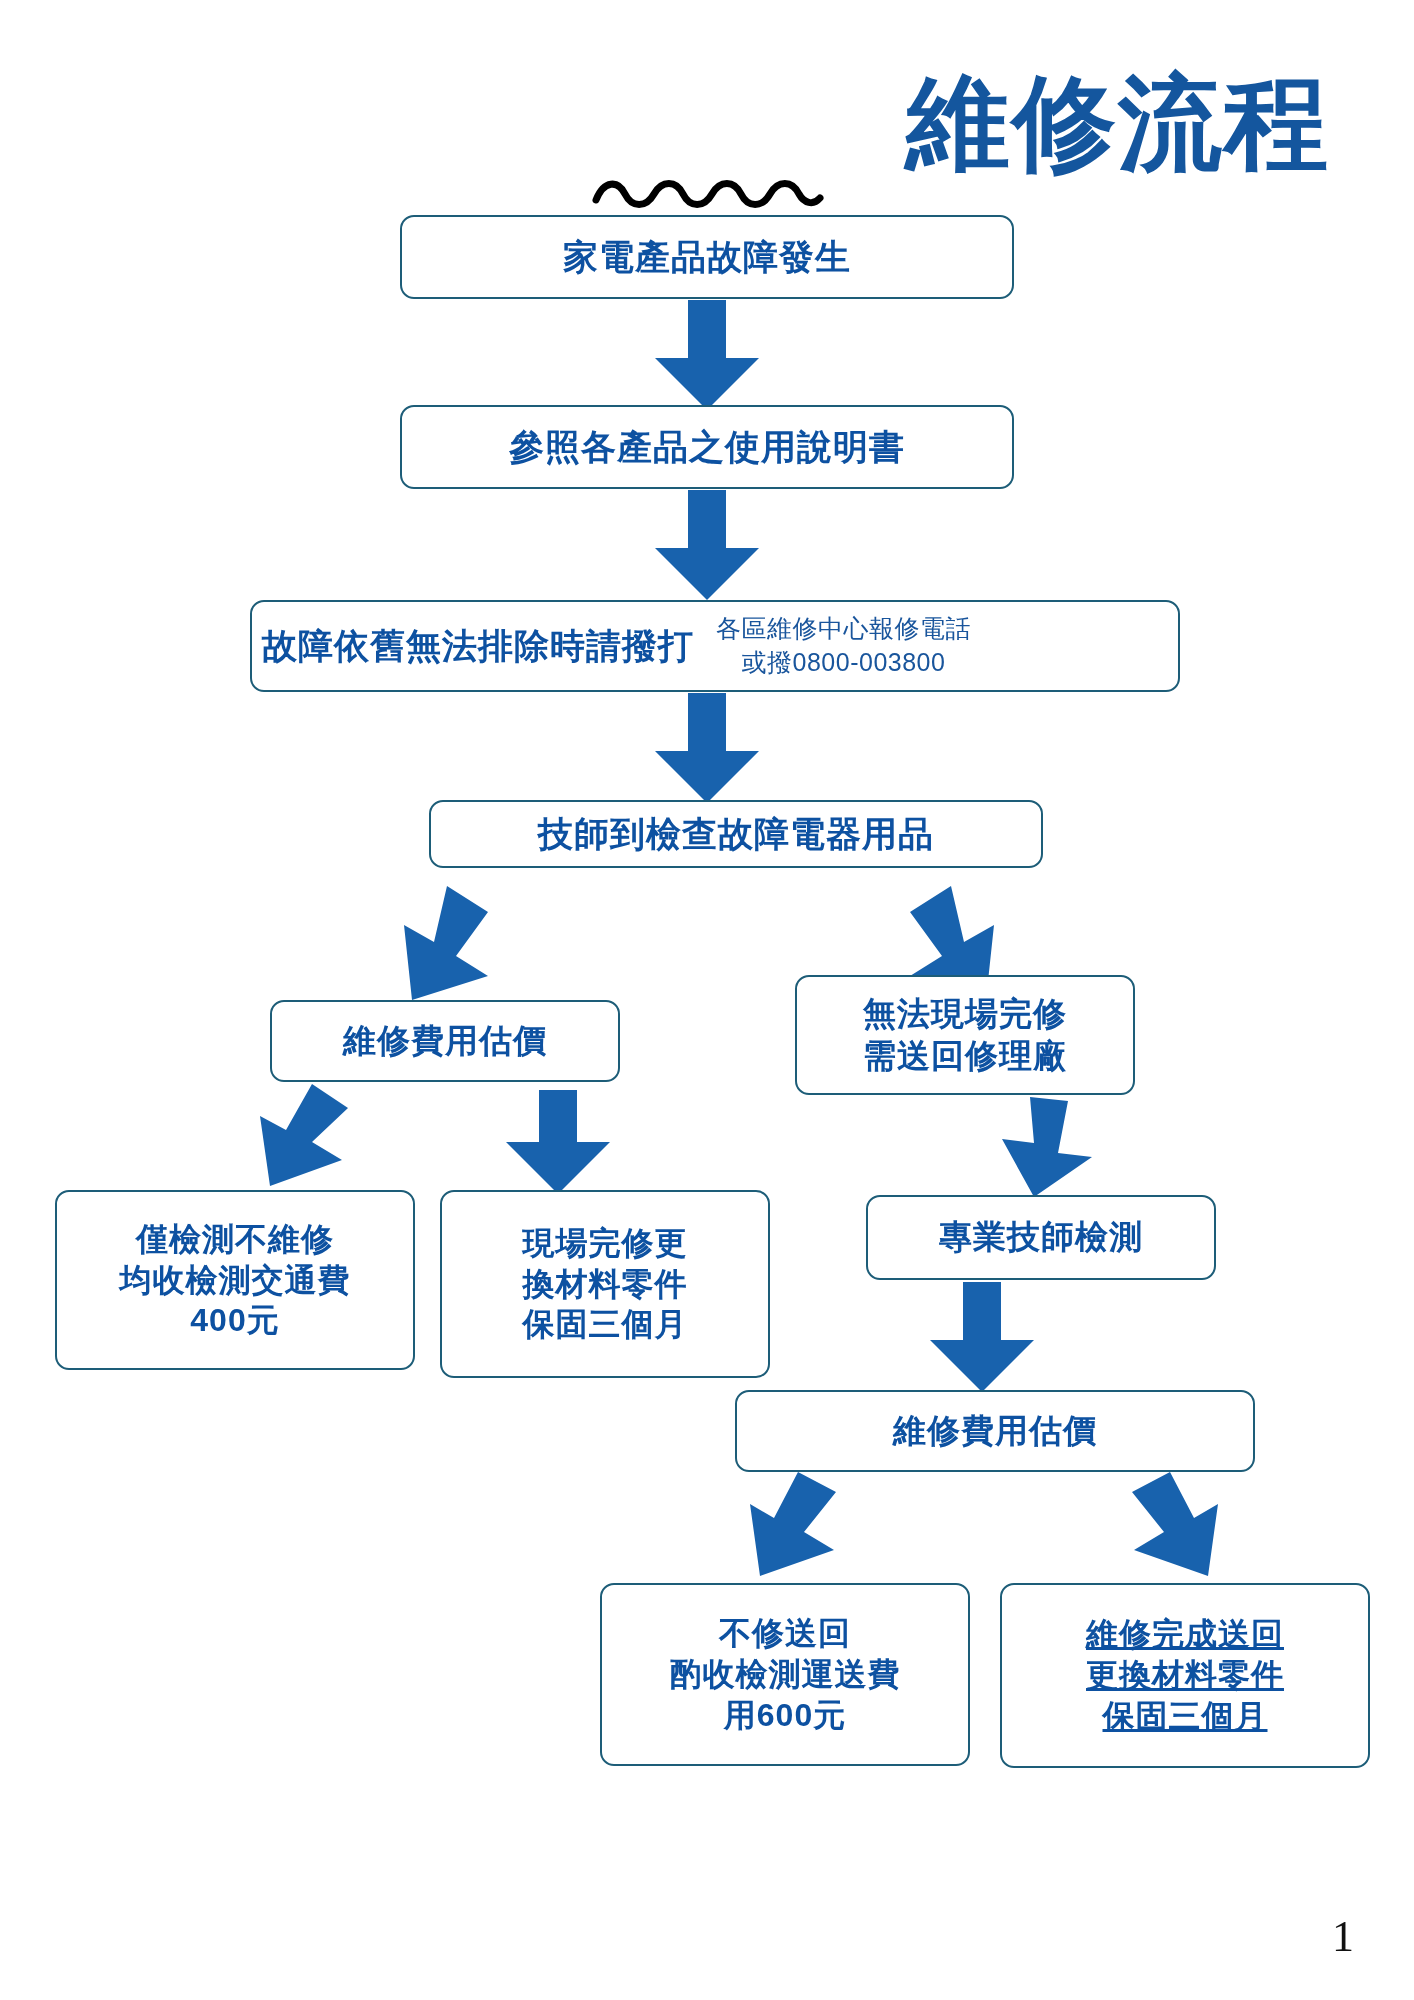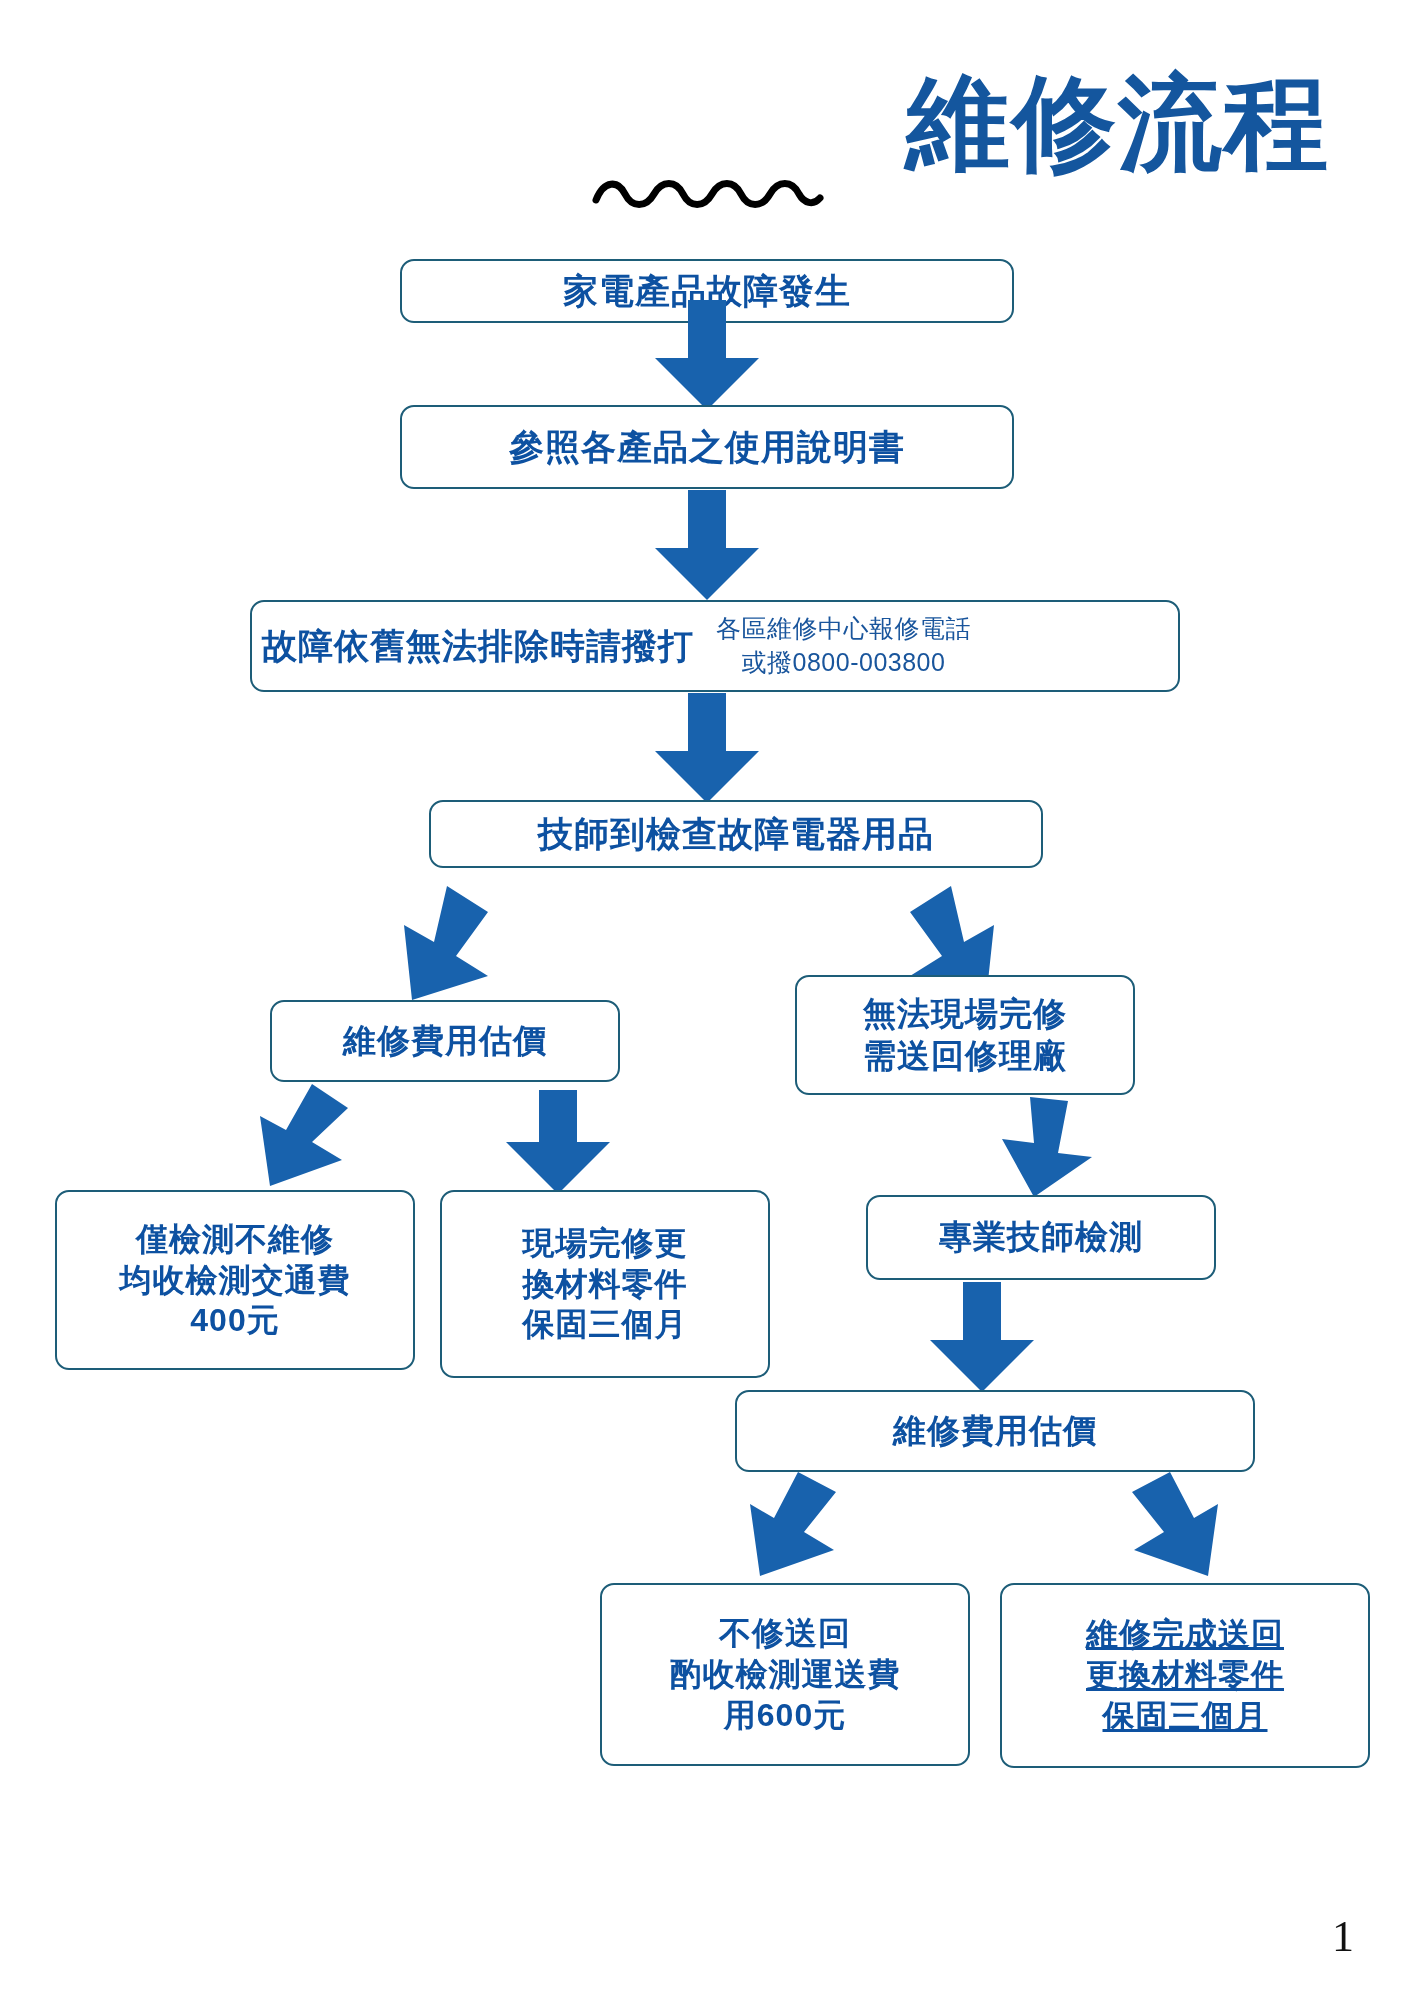--- a/index.html
+++ b/index.html
@@ -94,21 +94,21 @@
 <body>
 
 <div class="stage">
 
   <div class="title">維修流程</div>
 
   <svg class="squiggle" viewBox="0 0 232 34" width="232" height="34">
     <path d="M4,24 C12,4 26,4 33,18 C40,32 54,32 62,18 C70,4 84,4 91,18 C98,32 112,32 120,18 C128,4 142,4 149,18 C156,32 170,32 178,18 C186,4 200,4 207,18 C212,27 221,30 228,22" fill="none" stroke="#000000" stroke-width="7" stroke-linecap="round"></path>
   </svg>
 
-  <div class="box b-wide" style="left:400px;top:215px;width:614px;height:64px;margin-top:44px;">
+  <div class="box b-wide" style="left:400px;top:215px;width:614px;height:84px;">
     <span class="lines">
         <span class="ln">家電產品故障發生</span>
       </span>
   </div>
 
   <div class="arrow" style="left:655px;top:300px;">
     <svg width="104" height="110" viewBox="0 0 104 110">
       <path d="M33,0 L71,0 L71,58 L104,58 L52,110 L0,58 L33,58 Z" fill="#1862ad"></path>
     </svg>
   </div>

